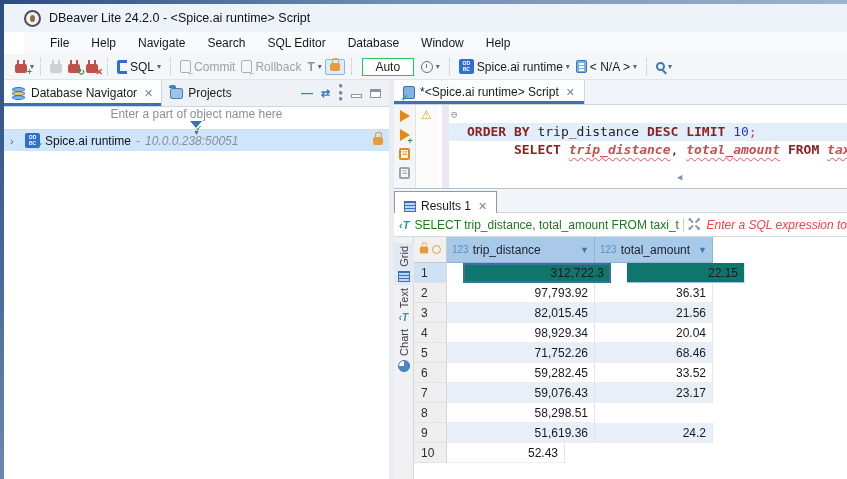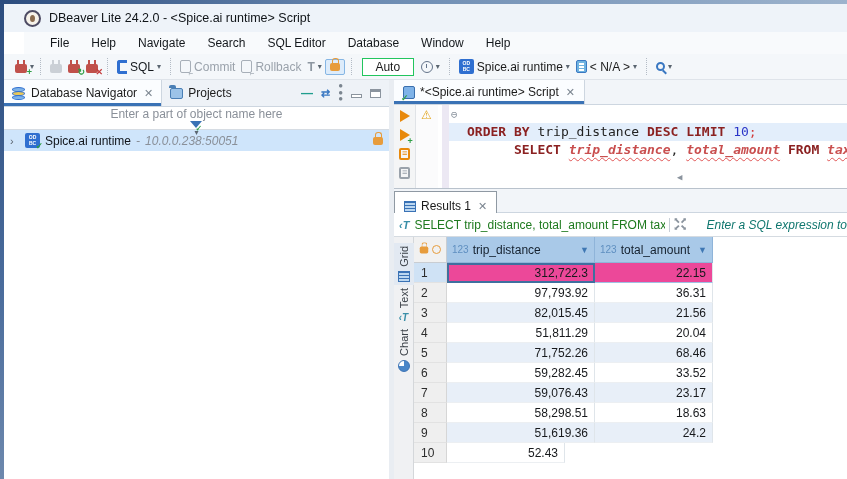--- a/index.html
+++ b/index.html
@@ -161,21 +161,21 @@
   .grid-ico { width:12px; height:11px; border:1.5px solid #3a72b5; background:
       repeating-linear-gradient(0deg,#bcd7f0 0 2px,#3a72b5 2px 3px),
       #bcd7f0; }
 
   .results-filter { position:absolute; left:394px; top:213px; width:453px; height:24px; background:#ffffff;
                     border-bottom:1px solid #d5dbe1; display:flex; align-items:center; padding-left:5px; }
   .stmt-ico { color:#3a8fa8; font-weight:bold; font-size:11px; font-style:italic; margin-right:5px; }
   .filter-query { color:#1e7a1e; white-space:nowrap; overflow:hidden; width:278px; }
   .filter-div { width:1px; height:14px; background:#c8cfd7; margin:0 4px; }
   .expand-ico { color:#8b949e; font-size:8px; line-height:.85; text-align:center; width:13px; }
-  .filter-ph { color:#0f766e; font-style:italic; white-space:nowrap; margin-left:20px; }
+  .filter-ph { color:#ef4444; font-style:italic; white-space:nowrap; margin-left:6px; }
 
   .grid-area { position:absolute; left:394px; top:237px; width:453px; height:242px; }
   .vtabs { position:absolute; left:0; top:0; width:20px; height:242px; background:#f0f1f3;
            border-right:1px solid #d4d7da; display:flex; flex-direction:column; align-items:center; padding-top:6px; }
   .vtab { display:flex; flex-direction:column; align-items:center; gap:4px; padding:3px 0; width:20px; }
   .vtab.active { background:#e2e9f2; }
   .vtab-label { writing-mode:vertical-rl; transform:rotate(180deg); font-size:11px; color:#3b4148; }
   .stmt-ico.small { font-size:10px; margin:0; }
   .pie-ico { width:12px; height:12px; border-radius:50%;
              background:conic-gradient(#4a86c8 0 265deg, #ffffff 265deg 360deg);
@@ -195,21 +195,21 @@
   .th-sort { margin-left:auto; color:#3f77b3; font-size:9px; }
 
   .t-row { display:flex; height:20px; }
   .rh { width:33px; background:#efefef; border-right:1px solid #d6d6d6; border-bottom:1px solid #e2e2e2;
         display:flex; align-items:center; padding-left:7px; color:#2c2c2c; }
   .cell { display:flex; align-items:center; justify-content:flex-end; padding-right:6px;
           border-right:1px solid #dfe5ea; border-bottom:1px solid #eceff2; color:#17191c; }
   .cell.c1 { width:148px; } .cell.c2 { width:118px; }
   .t-row.stripe .cell { background:#e8eff8; }
   .t-row.sel .rh { background:#cfe2f5; }
-  .t-row.sel .cell { background:#ec4899; border-bottom-color:#9fc2e4; }
+  .t-row.sel .cell { background:#0f766e; border-bottom-color:#9fc2e4;margin-left:16px; }
   .t-row.sel .cell.c1 { outline:2px solid #3f6f9f; outline-offset:-2px; }
 </style>
 </head>
 <body>
 
 <div class="window">
   <div class="frame-top"></div>
   <div class="frame-left"></div>
 
   <div class="titlebar">
@@ -437,21 +437,21 @@
   </div>
 
   <div class="t-row stripe">
     <div class="rh">3</div>
     <div class="cell c1">82,015.45</div>
     <div class="cell c2">21.56</div>
   </div>
 
   <div class="t-row">
     <div class="rh">4</div>
-    <div class="cell c1">51,811.29</div>
+    <div class="cell c1">98,929.34</div>
     <div class="cell c2">20.04</div>
   </div>
 
   <div class="t-row stripe">
     <div class="rh">5</div>
     <div class="cell c1">71,752.26</div>
     <div class="cell c2">68.46</div>
   </div>
 
   <div class="t-row">
@@ -462,21 +462,20 @@
 
   <div class="t-row stripe">
     <div class="rh">7</div>
     <div class="cell c1">59,076.43</div>
     <div class="cell c2">23.17</div>
   </div>
 
   <div class="t-row">
     <div class="rh">8</div>
     <div class="cell c1">58,298.51</div>
-    <div class="cell c2">18.63</div>
   </div>
 
   <div class="t-row stripe">
     <div class="rh">9</div>
     <div class="cell c1">51,619.36</div>
     <div class="cell c2">24.2</div>
   </div>
 
   <div class="t-row">
     <div class="rh">10</div>

